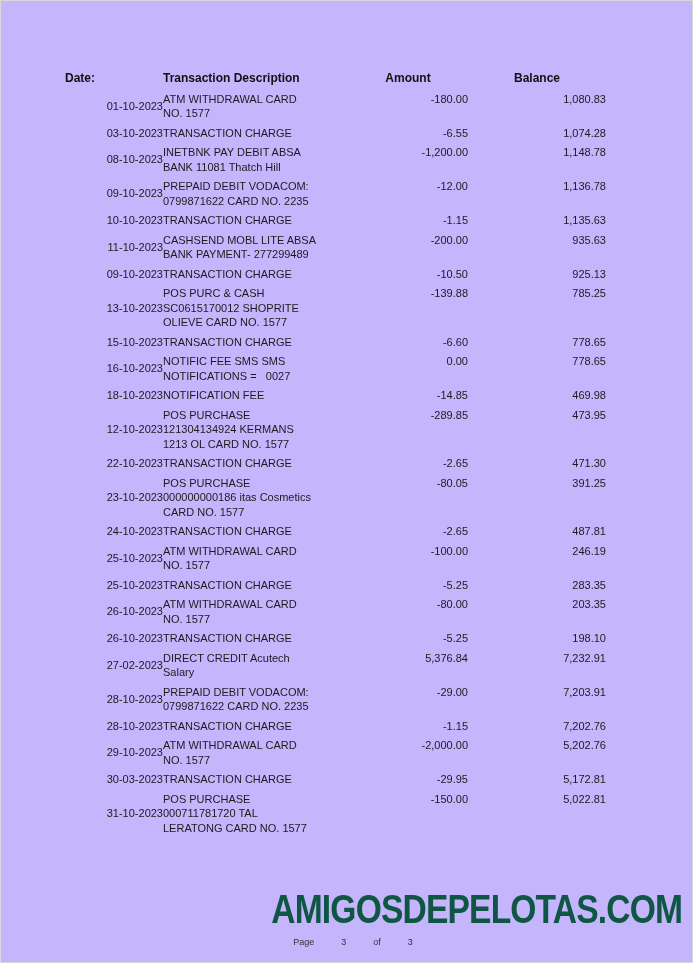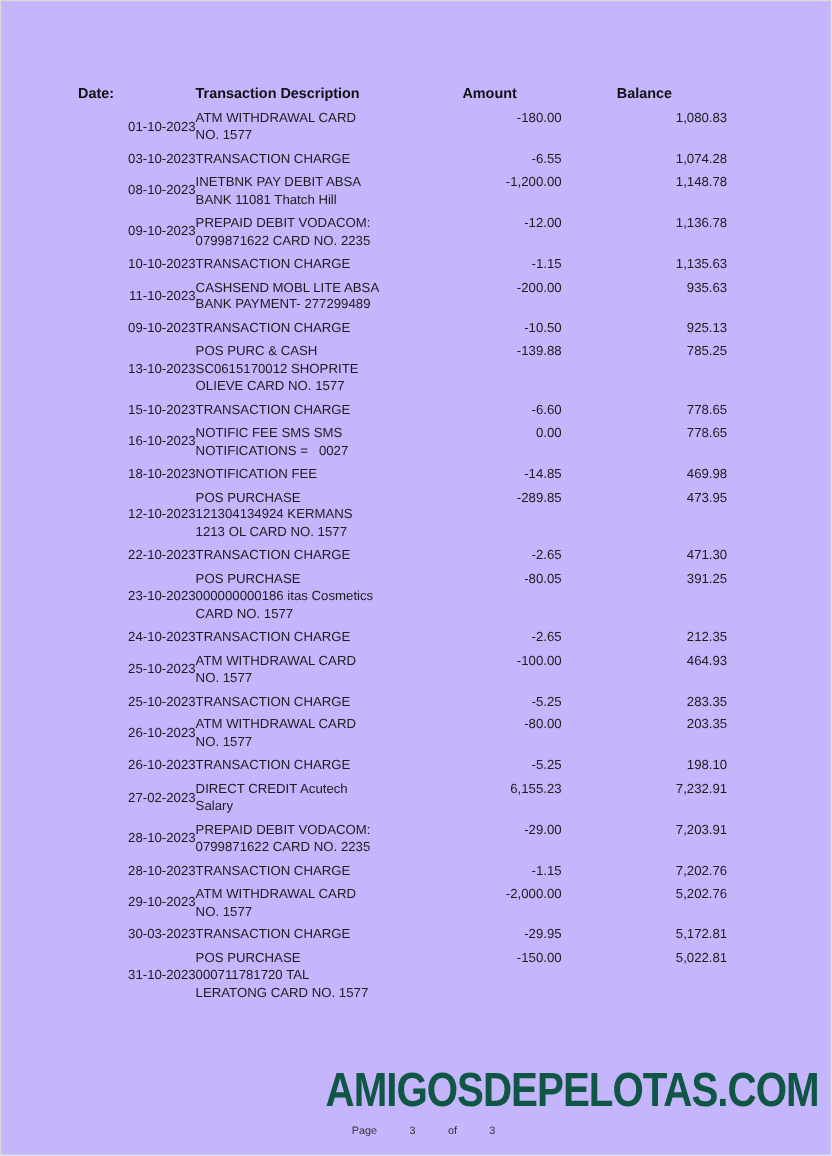--- a/index.html
+++ b/index.html
@@ -200,29 +200,29 @@
 000000000186 itas Cosmetics
 CARD NO. 1577</td>
     <td class="col-amount">-80.05</td>
     <td class="col-balance">391.25</td>
   </tr>
 
   <tr>
     <td class="col-date">24-10-2023</td>
     <td class="col-desc">TRANSACTION CHARGE</td>
     <td class="col-amount">-2.65</td>
-    <td class="col-balance">212.35</td>
+    <td class="col-balance">487.81</td>
   </tr>
 
   <tr>
     <td class="col-date">25-10-2023</td>
     <td class="col-desc">ATM WITHDRAWAL CARD
 NO. 1577</td>
     <td class="col-amount">-100.00</td>
-    <td class="col-balance">464.93</td>
+    <td class="col-balance">246.19</td>
   </tr>
 
   <tr>
     <td class="col-date">25-10-2023</td>
     <td class="col-desc">TRANSACTION CHARGE</td>
     <td class="col-amount">-5.25</td>
     <td class="col-balance">283.35</td>
   </tr>
 
   <tr>
@@ -237,21 +237,21 @@
     <td class="col-date">26-10-2023</td>
     <td class="col-desc">TRANSACTION CHARGE</td>
     <td class="col-amount">-5.25</td>
     <td class="col-balance">198.10</td>
   </tr>
 
   <tr>
     <td class="col-date">27-02-2023</td>
     <td class="col-desc">DIRECT CREDIT Acutech
 Salary</td>
-    <td class="col-amount">6,155.23</td>
+    <td class="col-amount">5,376.84</td>
     <td class="col-balance">7,232.91</td>
   </tr>
 
   <tr>
     <td class="col-date">28-10-2023</td>
     <td class="col-desc">PREPAID DEBIT VODACOM:
 0799871622 CARD NO. 2235</td>
     <td class="col-amount">-29.00</td>
     <td class="col-balance">7,203.91</td>
   </tr>

